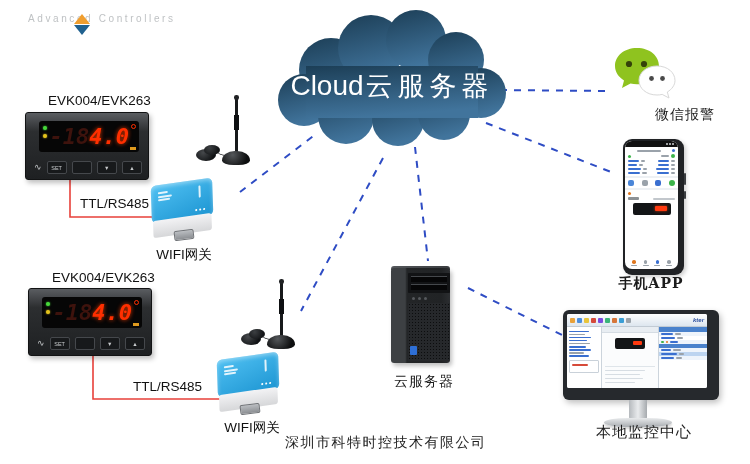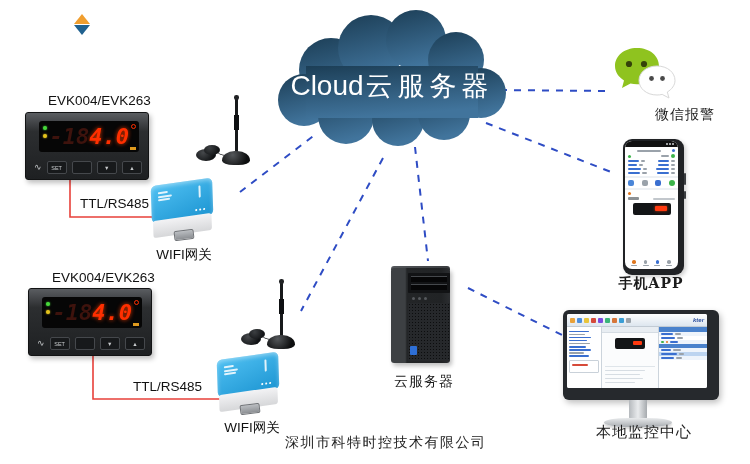--- a/index.html
+++ b/index.html
@@ -154,20 +154,21 @@
     <line x1="383" y1="158" x2="301" y2="311" stroke="#2e4cc4" stroke-width="2" stroke-dasharray="7 7"></line>
     <line x1="415" y1="147" x2="428" y2="261" stroke="#2e4cc4" stroke-width="2" stroke-dasharray="7 7"></line>
     <line x1="500" y1="90" x2="607" y2="91" stroke="#2e4cc4" stroke-width="2" stroke-dasharray="7 7"></line>
     <line x1="486" y1="123" x2="611" y2="172" stroke="#2e4cc4" stroke-width="2" stroke-dasharray="7 7"></line>
     <line x1="468" y1="288" x2="566" y2="337" stroke="#2e4cc4" stroke-width="2" stroke-dasharray="7 7"></line>
   </svg>
 
   <div class="abs logo">
     <div class="tri tri-up"></div>
     <div class="tri tri-down"></div>
+    <div class="logo-tag">Advanced Controllers</div>
   </div>
 
   <div class="abs lbl-bold" style="left:48px;top:93px;">EVK004/EVK263</div>
   <div class="abs ctrl" style="left:25px;top:112px;">
     <div class="ctrl-disp">
       <span class="led led-g"></span>
       <span class="led led-y"></span>
       <span class="digits"><i class="ghost" style="font-style:italic">-18</i><i class="lit" style="font-style:italic">4.0</i></span>
       <span class="deg-ind"></span>
       <span class="amber-tick"></span>

